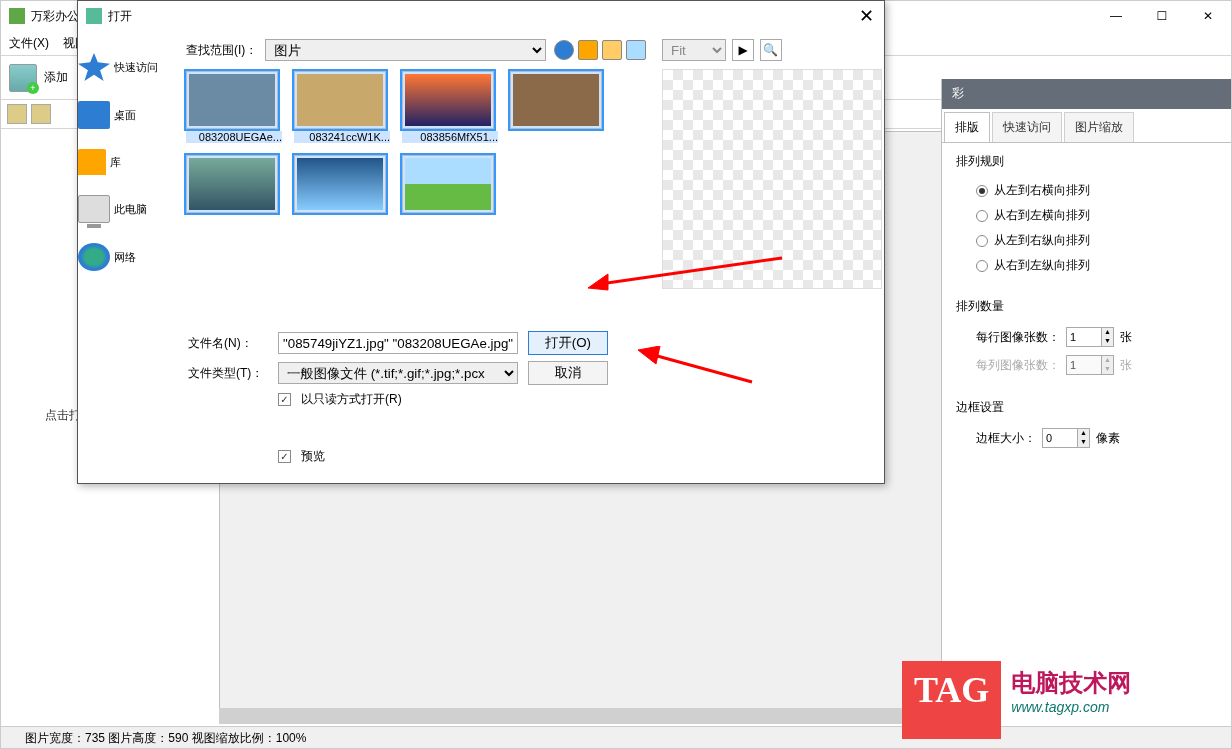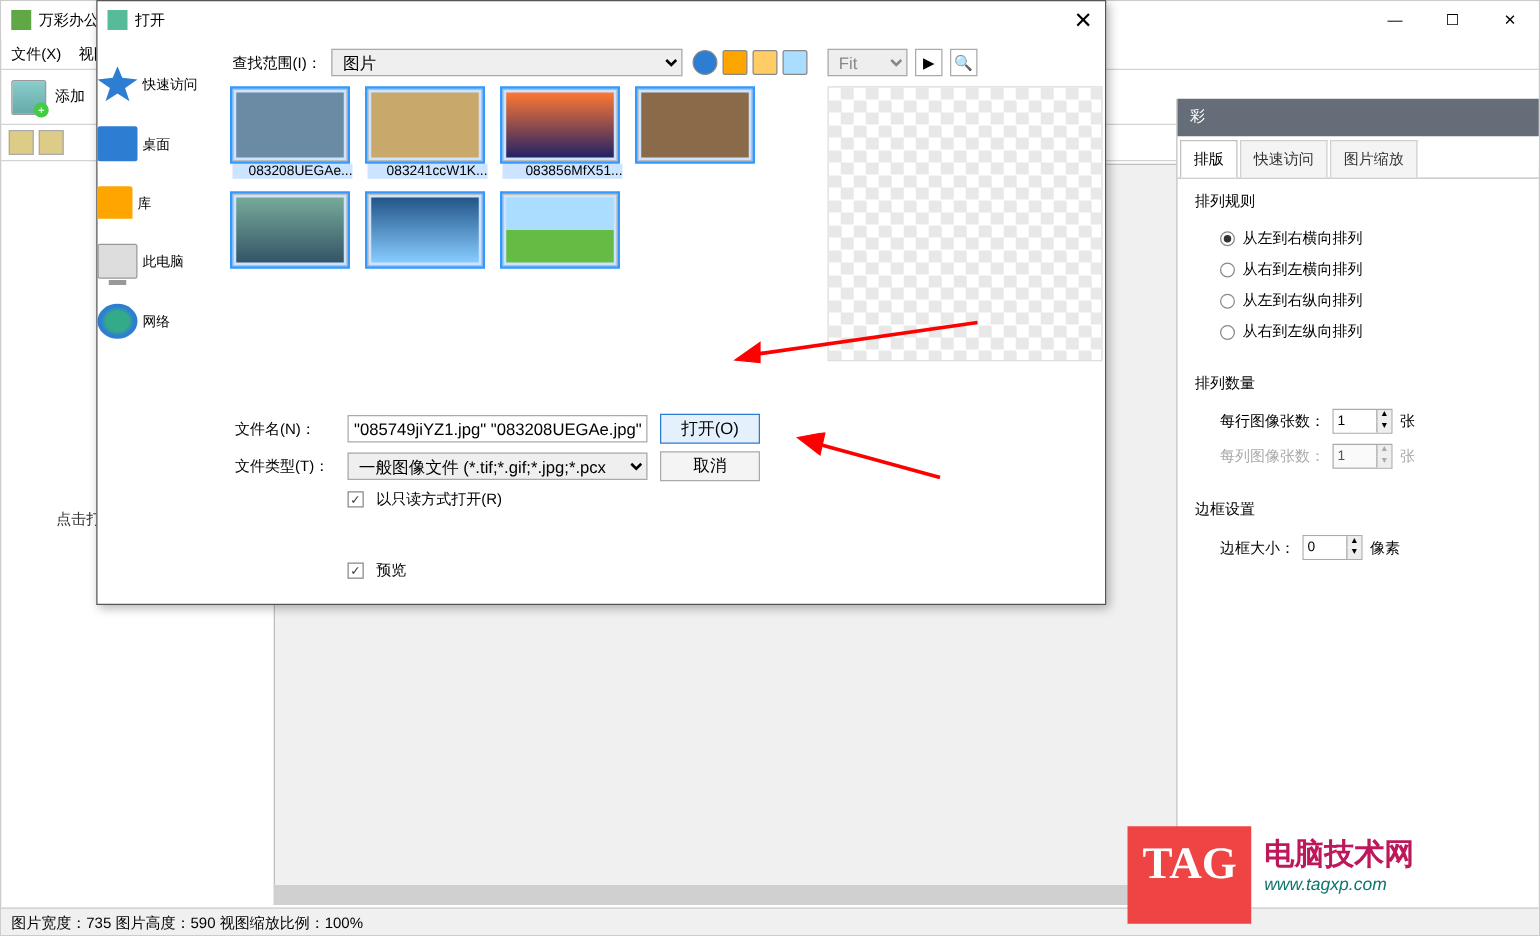--- a/index.html
+++ b/index.html
@@ -27,21 +27,21 @@
 .tab.inactive { background:#f4f4f4; color:#333; border-color:#d0d0d0; }
 .panel-section { padding:10px 14px; }
 .sect-title { font-size:12px; margin-bottom:8px; }
 .radio-row, .num-row { padding:4px 0 4px 20px; display:flex; align-items:center; gap:6px; font-size:12px; }
 .radio { width:12px; height:12px; border:1px solid #888; border-radius:50%; display:inline-flex; align-items:center; justify-content:center; }
 .radio.sel::after { content:""; width:6px; height:6px; background:#333; border-radius:50%; }
 .spinner { width:48px; height:20px; border:1px solid #aaa; display:flex; }
 .spinner input { width:34px; border:none; padding:0 3px; font-size:11px; }
 .spinner .btns { width:14px; display:flex; flex-direction:column; }
 .spinner .btns div { flex:1; background:#eee; border-left:1px solid #aaa; font-size:7px; text-align:center; line-height:8px; }
-.status { position:absolute; bottom:0; left:0; right:0; height:22px; background:#f0f0f0; border-top:1px solid #ccc; padding:3px 8px; font-size:12px; }
+.status { position:absolute; bottom:0; left:0; right:0; height:22px; background:#f0f0f0; border-top:1px solid #ccc; padding:3px 24px; font-size:12px; }
 
 
 .dialog { position:absolute; top:0; left:77px; width:808px; height:484px; background:#fff; border:1px solid #555; box-shadow:2px 2px 8px rgba(0,0,0,0.3); z-index:100; }
 .dlg-title { height:30px; display:flex; align-items:center; padding:0 8px; }
 .dlg-title .ico { width:16px; height:16px; background:#5b9; margin-right:6px; }
 .dlg-close { position:absolute; top:4px; right:10px; font-size:18px; cursor:pointer; }
 .dlg-body { display:flex; height:calc(100% - 30px); }
 .dlg-left { width:100px; padding-top:16px; }
 .nav-item { display:flex; flex-direction:row; align-items:center; gap:4px; padding:6px 0 14px; font-size:11px;text-align:right; }
 .nav-icon { width:32px; height:28px; }

